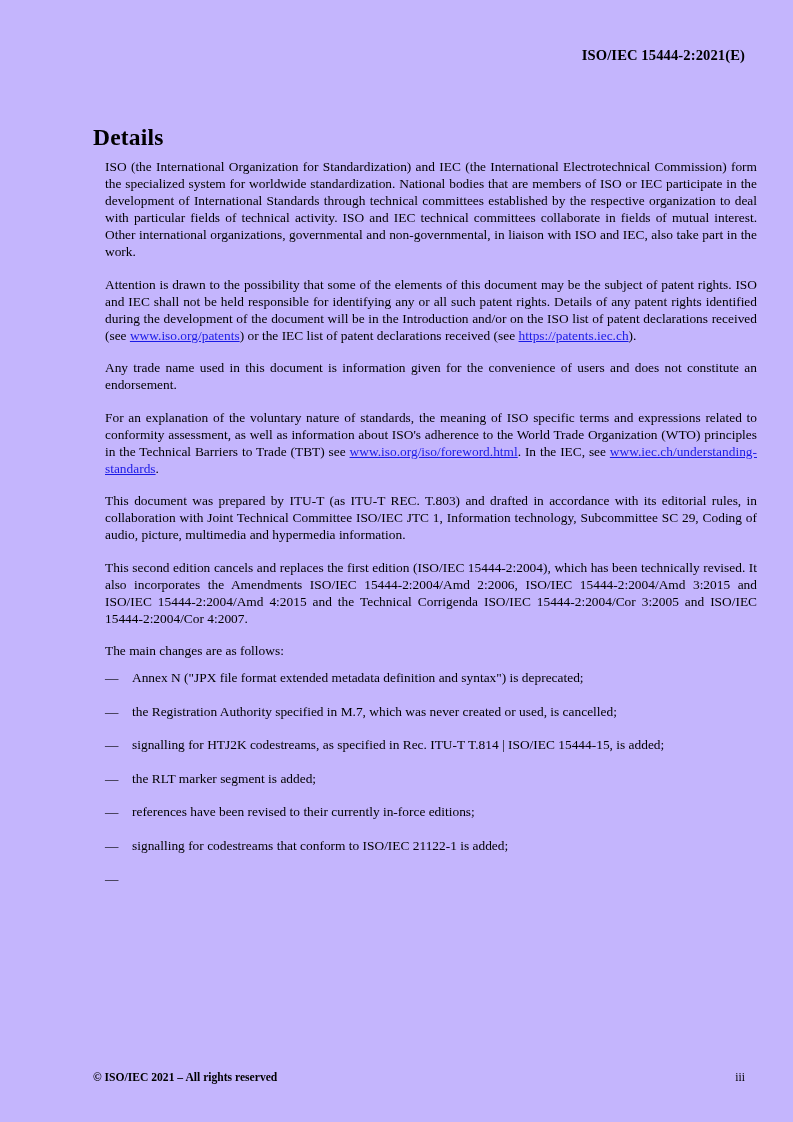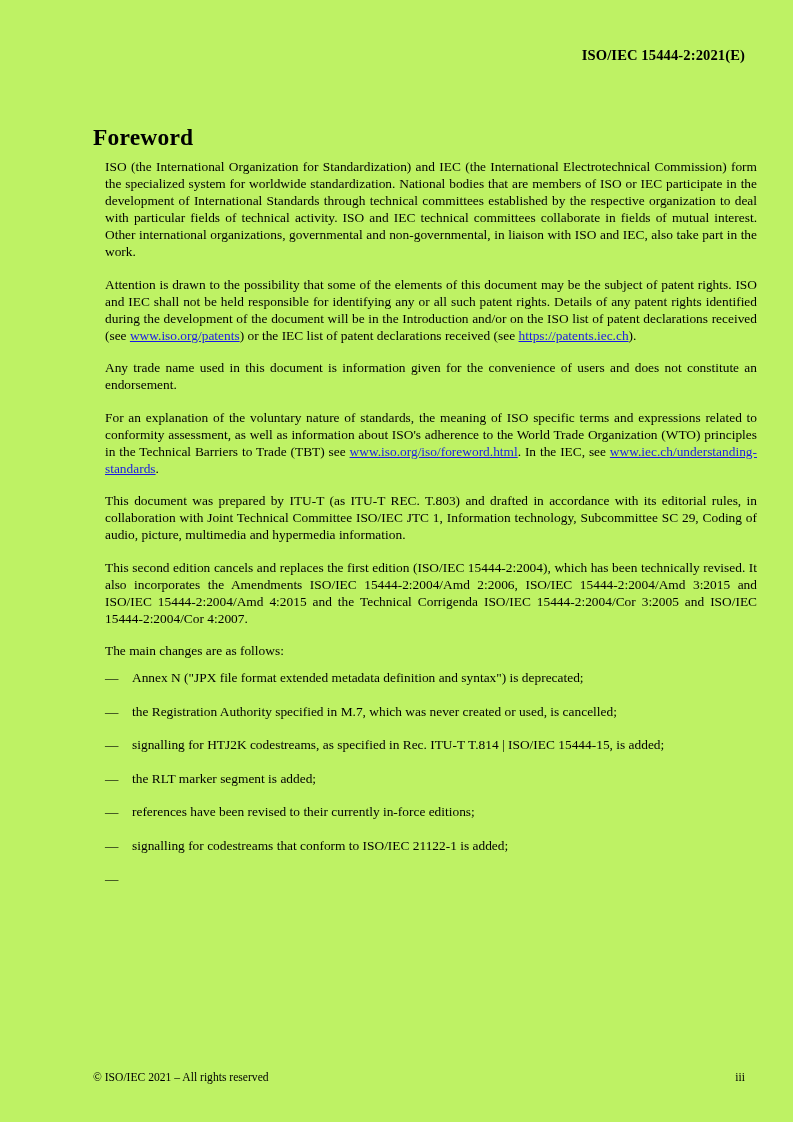--- a/index.html
+++ b/index.html
@@ -11,21 +11,21 @@
   body {
     font-family: "Liberation Serif", "DejaVu Serif", serif;
     color: #000000;
     -webkit-font-smoothing: antialiased;
   }
   .page {
     position: relative;
     width: 793px;
     height: 1122px;
     margin: 0 auto;
-    background: #bef264;
+    background: #c4b5fd;
     overflow: hidden;
     box-sizing: border-box;
   }
 
   
   .doc-header {
     position: absolute;
     left: 93px;
     top: 47px;
     width: 652px;
@@ -102,31 +102,31 @@
   .doc-footer {
     position: absolute;
     left: 93px;
     top: 1071px;
     width: 652px;
     font-size: 11.6px;
     display: flex;
     justify-content: space-between;
     align-items: baseline;
   }
-  .doc-footer .copyright { text-align: left; }
+  .doc-footer .copyright { text-align: left; font-weight: bold; }
   .doc-footer .folio { text-align: right; }
 </style>
 </head>
 <body>
 
 <div class="page">
 
   <div class="doc-header">ISO/IEC 15444-2:2021(E)</div>
 
-  <h1 class="page-title">Foreword</h1>
+  <h1 class="page-title">Details</h1>
 
   <div class="body-block">
 
     <p class="para">ISO (the International Organization for Standardization) and IEC (the International Electrotechnical Commission) form the specialized system for worldwide standardization. National bodies that are members of ISO or IEC participate in the development of International Standards through technical committees established by the respective organization to deal with particular fields of technical activity. ISO and IEC technical committees collaborate in fields of mutual interest. Other international organizations, governmental and non-governmental, in liaison with ISO and IEC, also take part in the work.</p>
 
 
     <p class="para"><span>Attention is drawn to the possibility that some of the elements of this document may be the subject of patent rights. ISO and IEC shall not be held responsible for identifying any or all such patent rights. Details of any patent rights identified during the development of the document will be in the Introduction and/or on the ISO list of patent declarations received (see </span><a class="doclink" href="#">www.iso.org/patents</a><span>) or the IEC list of patent declarations received (see </span><a class="doclink" href="#">https://patents.iec.ch</a><span>).</span></p>
 
     <p class="para">Any trade name used in this document is information given for the convenience of users and does not constitute an endorsement.</p>
 

